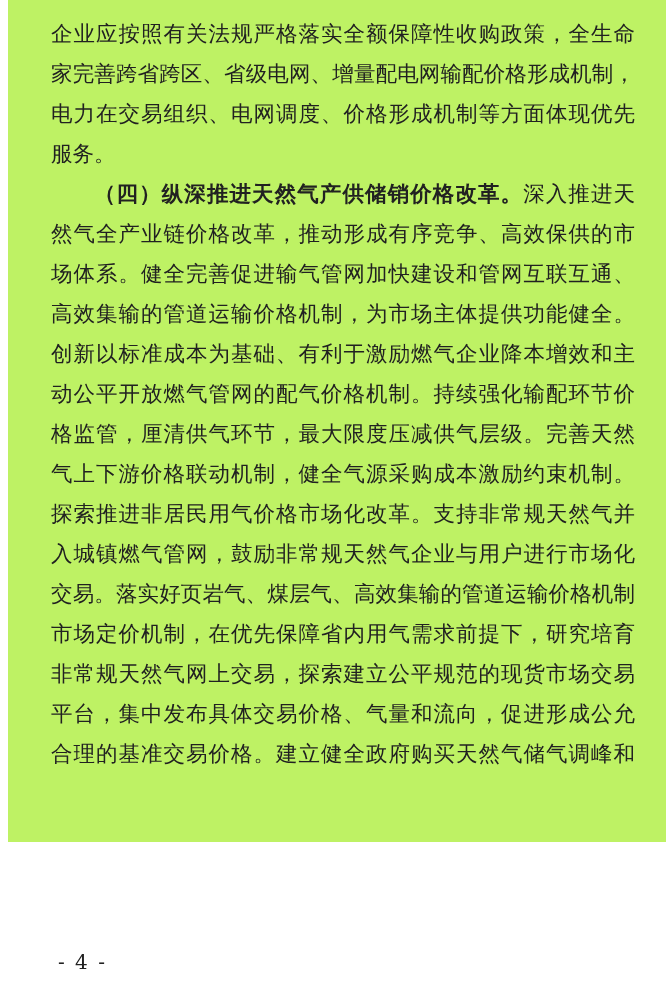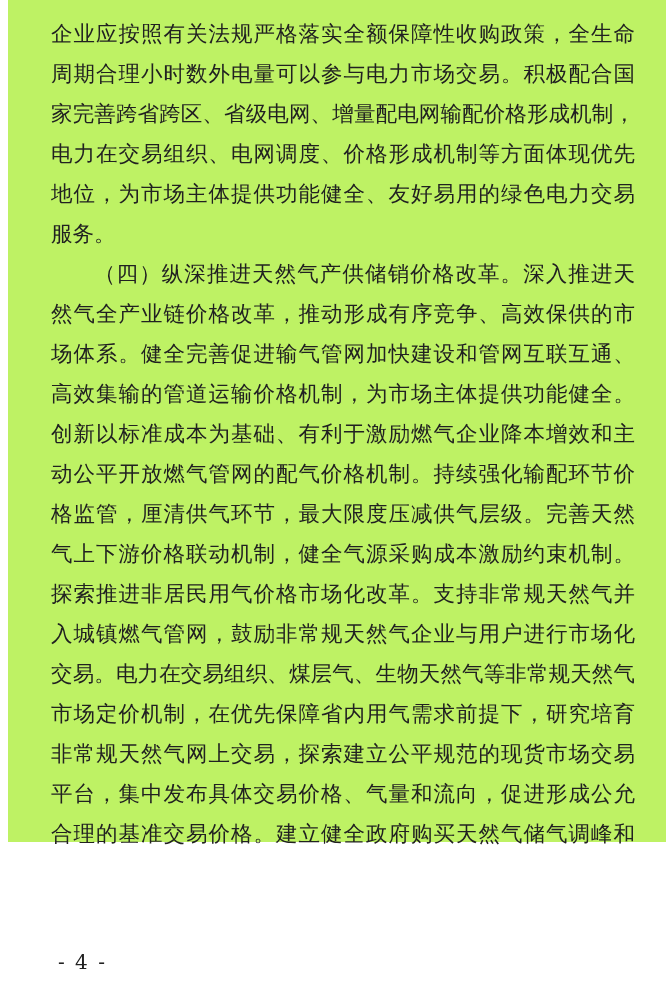--- a/index.html
+++ b/index.html
@@ -43,54 +43,52 @@
   
   .line { white-space: normal; overflow: hidden; }
   .line.para-end {
     text-align: right;
     text-align-last: left;
   }
   .line.indent-first {
     text-indent: 2em;
   }
   .line .bold {
-    font-weight: 400;
+    font-weight: 700;
     margin-top: 38px;
   }
   .footer {
     position: absolute;
     left: 50px;
     top: 948px;
     font-size: 20px;
     line-height: 28px;
     color: #212121;
     letter-spacing: 2px;
   }
 </style>
 </head>
 <body>
 
 <div class="page">
   <div class="content">
     <div class="line">企业应按照有关法规严格落实全额保障性收购政策，全生命</div>
-    <div class="line">周期合理小时数外电量可以参与电力市场交易。积极配合国</div>
     <div class="line">家完善跨省跨区、省级电网、增量配电网输配价格形成机制，</div>
     <div class="line">电力在交易组织、电网调度、价格形成机制等方面体现优先</div>
-    <div class="line">地位，为市场主体提供功能健全、友好易用的绿色电力交易</div>
     <div class="line para-end">服务。</div>
     <div class="line indent-first"><span class="bold">（四）纵深推进天然气产供储销价格改革。</span><span>深入推进天</span></div>
     <div class="line">然气全产业链价格改革，推动形成有序竞争、高效保供的市</div>
     <div class="line">场体系。健全完善促进输气管网加快建设和管网互联互通、</div>
     <div class="line">高效集输的管道运输价格机制，为市场主体提供功能健全。</div>
     <div class="line">创新以标准成本为基础、有利于激励燃气企业降本增效和主</div>
     <div class="line">动公平开放燃气管网的配气价格机制。持续强化输配环节价</div>
     <div class="line">格监管，厘清供气环节，最大限度压减供气层级。完善天然</div>
     <div class="line">气上下游价格联动机制，健全气源采购成本激励约束机制。</div>
     <div class="line">探索推进非居民用气价格市场化改革。支持非常规天然气并</div>
     <div class="line">入城镇燃气管网，鼓励非常规天然气企业与用户进行市场化</div>
-    <div class="line">交易。电力在交易组织、煤层气、生物天然气等非常规天然气</div>
+    <div class="line">交易。落实好页岩气、煤层气、高效集输的管道运输价格机制</div>
     <div class="line">市场定价机制，在优先保障省内用气需求前提下，研究培育</div>
     <div class="line">非常规天然气网上交易，探索建立公平规范的现货市场交易</div>
     <div class="line">平台，集中发布具体交易价格、气量和流向，促进形成公允</div>
     <div class="line">合理的基准交易价格。建立健全政府购买天然气储气调峰和</div>
   </div>
   <div class="footer">- 4 -</div>
 </div>
 
 </body></html>

